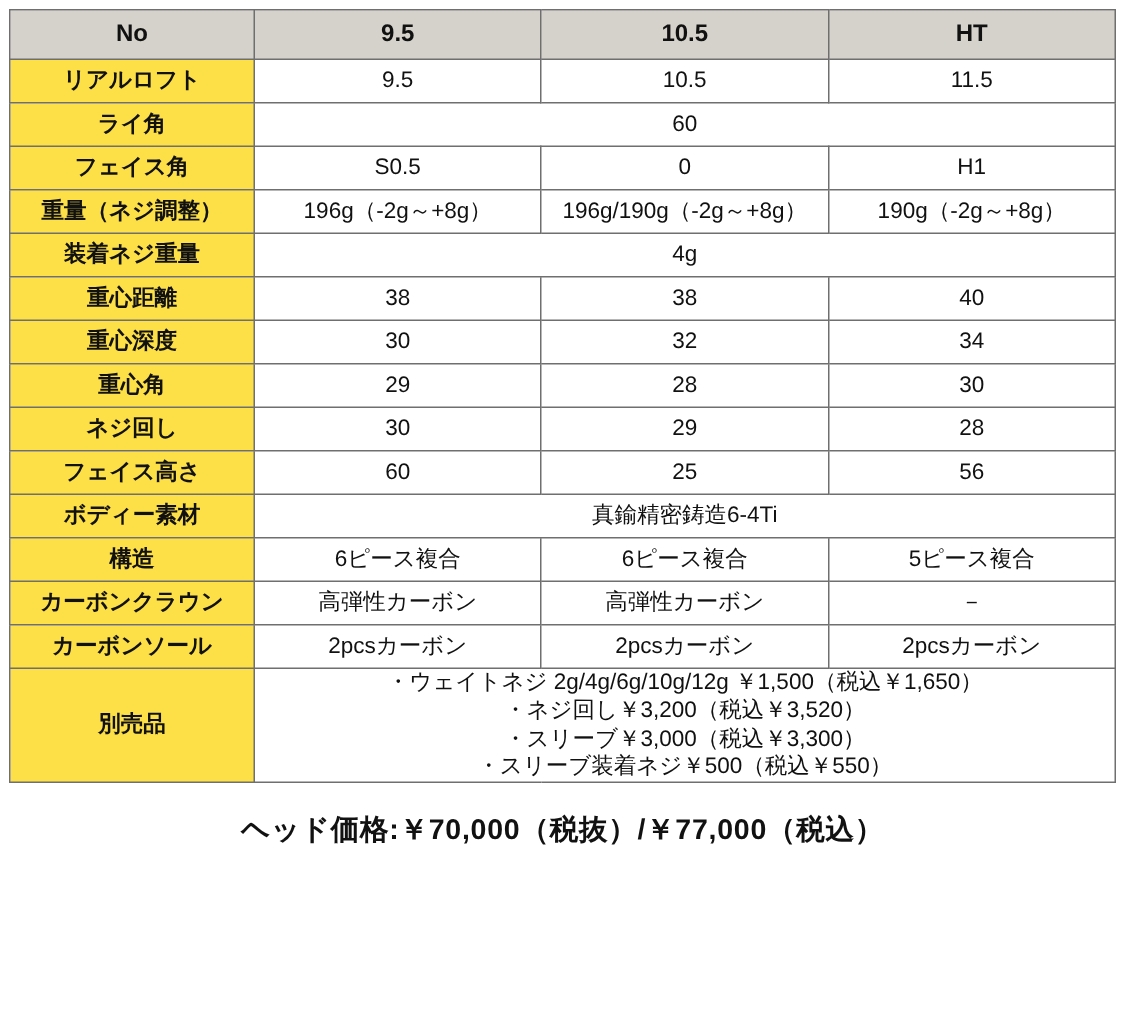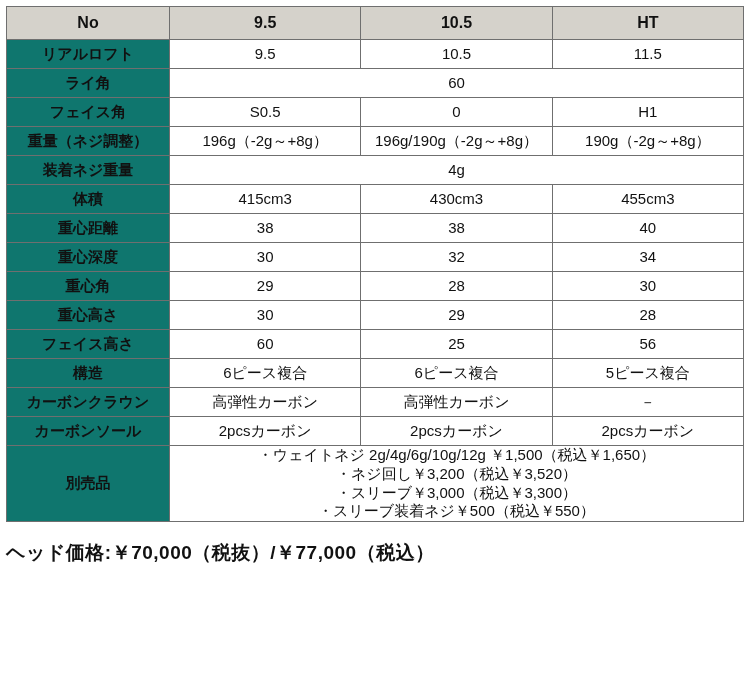--- a/index.html
+++ b/index.html
@@ -30,21 +30,21 @@
     text-align: center;
     vertical-align: middle;
     font-size: 15px;
     font-weight: normal;
     padding: 0;
     height: 28px;
     line-height: 1.25;
     color: #111111;
   }
   table.spec .rowhead {
-    background: #0f766e;
+    background: #fde047;
     font-weight: bold;
     width: 162px;
     font-size: 15px;
     letter-spacing: 0px;
   }
   table.spec thead td.rowhead,
   table.spec thead td {
     background: #d5d2cb;
     font-weight: bold;
     height: 32px;
@@ -60,20 +60,21 @@
     text-align: left;
     padding: 10px 8px 10px 14px;
     font-size: 14px;
     line-height: 1.55;
     height: 92px;
   }
   td.notes .nline {
     white-space: nowrap;
   }
   .price {
+    text-align: center;
     font-size: 19px;
     font-weight: bold;
     margin-top: 18px;
     letter-spacing: 0.5px;
   }
 </style>
 </head>
 <body>
 
 <div id="spec-wrap">
@@ -107,54 +108,52 @@
         <td class="rowhead">重量（ネジ調整）</td>
         <td class="val small">196g（-2g～+8g）</td>
         <td class="val small">196g/190g（-2g～+8g）</td>
         <td class="val small">190g（-2g～+8g）</td>
       </tr>
       <tr>
         <td class="rowhead">装着ネジ重量</td>
         <td class="val" colspan="3">4g</td>
       </tr>
       <tr>
-        <td class="rowhead">体積</td>
-        <td class="val">415cm3</td>
-        <td class="val">430cm3</td>
-        <td class="val">455cm3</td>
-      </tr>
-      <tr>
         <td class="rowhead">重心距離</td>
         <td class="val">38</td>
         <td class="val">38</td>
         <td class="val">40</td>
       </tr>
       <tr>
         <td class="rowhead">重心深度</td>
         <td class="val">30</td>
         <td class="val">32</td>
         <td class="val">34</td>
       </tr>
       <tr>
         <td class="rowhead">重心角</td>
         <td class="val">29</td>
         <td class="val">28</td>
         <td class="val">30</td>
       </tr>
       <tr>
-        <td class="rowhead">重心高さ</td>
+        <td class="rowhead">ネジ回し</td>
         <td class="val">30</td>
         <td class="val">29</td>
         <td class="val">28</td>
       </tr>
       <tr>
         <td class="rowhead">フェイス高さ</td>
         <td class="val">60</td>
         <td class="val">25</td>
         <td class="val">56</td>
+      </tr>
+      <tr>
+        <td class="rowhead">ボディー素材</td>
+        <td class="val" colspan="3">真鍮精密鋳造6-4Ti</td>
       </tr>
       <tr>
         <td class="rowhead">構造</td>
         <td class="val">6ピース複合</td>
         <td class="val">6ピース複合</td>
         <td class="val">5ピース複合</td>
       </tr>
       <tr>
         <td class="rowhead">カーボンクラウン</td>
         <td class="val">高弾性カーボン</td>

